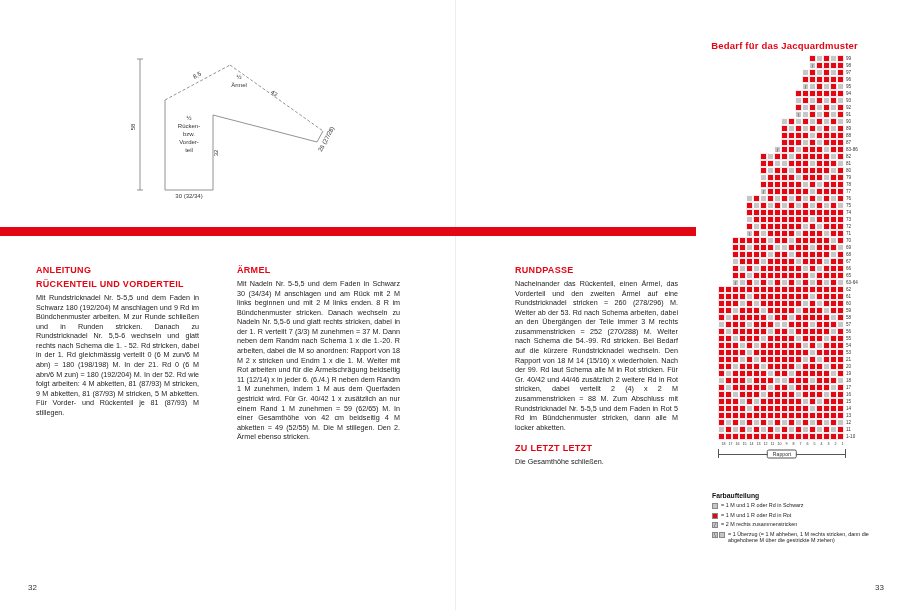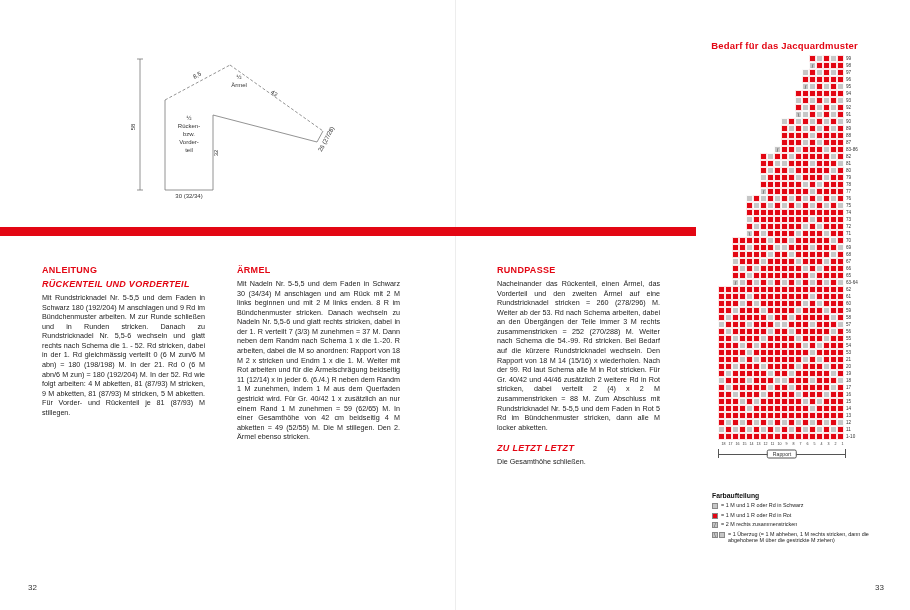--- a/index.html
+++ b/index.html
@@ -4,23 +4,23 @@
 <style>
   html,body{margin:0;padding:0;}
   body{
     width:910px;height:610px;position:relative;overflow:hidden;
     background:#ffffff;font-family:"Liberation Sans",sans-serif;color:#1c1c1c;
   }
   .spine{position:absolute;left:455px;top:0;width:1px;height:610px;background:#ededed;}
   .red-band{position:absolute;left:0;top:227px;width:696px;height:9px;background:var(--accent);}
   .schema-title{position:absolute;top:40px;right:52px;color:var(--accent);font-weight:bold;font-size:9.5px;letter-spacing:.2px;}
   .col{position:absolute;top:265px;width:163px;}
-  #col1{left:42px;} #col2{left:237px;} #col3{left:497px;}
+  #col1{left:36px;} #col2{left:237px;} #col3{left:515px;}
   .sec-title{color:var(--accent);font-weight:bold;font-size:9px;letter-spacing:.3px;margin:0 0 4px 0;}
-  .sec-title.gap{margin-top:0;font-style:italic;}
+  .sec-title.gap{margin-top:0;}
   .sec-body{font-size:7.2px;line-height:1.33;text-align:justify;margin:0 0 11px 0;color:#222;}
   
   .chart{position:absolute;top:55px;right:48px;display:flex;flex-direction:column;align-items:flex-end;}
   .crow{display:flex;align-items:center;height:7px;}
   .cells{display:flex;}
   .cell{width:7px;height:7px;box-sizing:border-box;border:0.5px solid rgba(255,255,255,.9);
         font-size:5.5px;line-height:6px;text-align:center;color:#3a3a3a;overflow:hidden;}
   .c-red{background:var(--cred);} .c-gray{background:var(--cgray);}
   .rlabel{width:16px;font-size:4.6px;color:#333;padding-left:2px;line-height:7px;white-space:nowrap;}
   .colnums{display:flex;margin-right:16px;margin-top:1px;}

